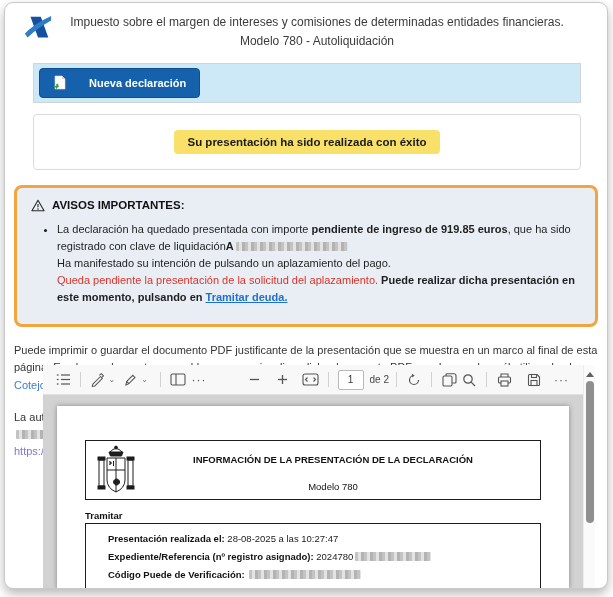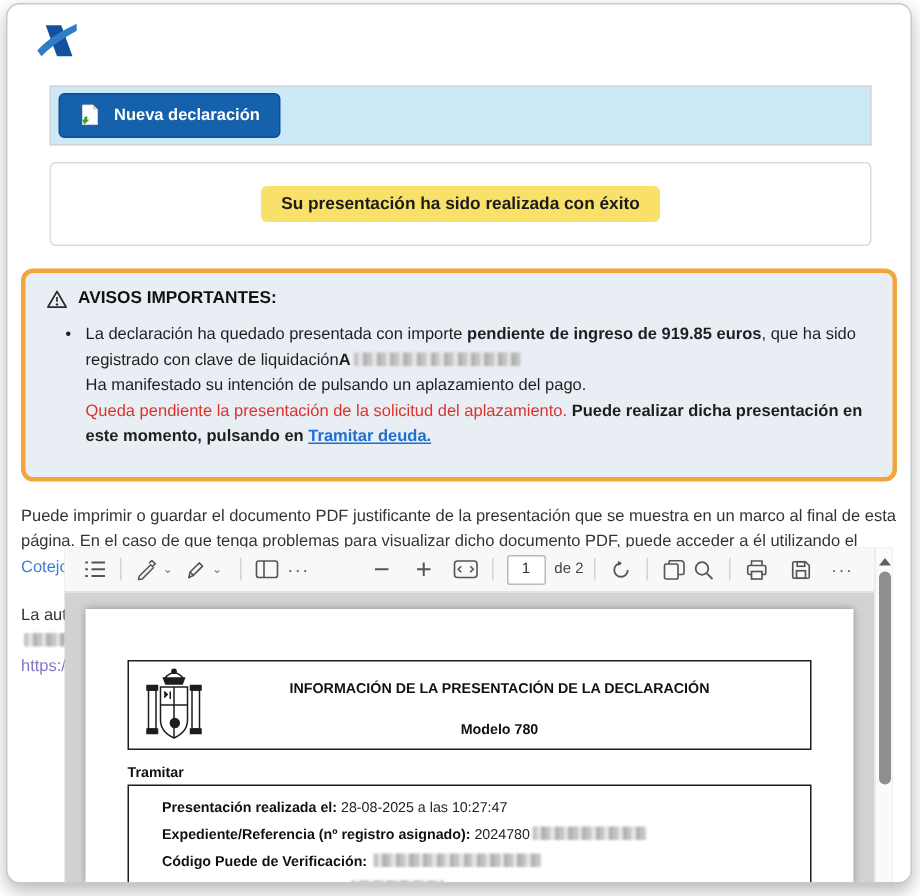--- a/index.html
+++ b/index.html
@@ -7,21 +7,21 @@
   .card { position:absolute; left:4px; top:2px; width:604px; height:587px; background:#fff;
           border:1px solid #c9c9c9; border-radius:9px; box-shadow:0 5px 11px rgba(0,0,0,.28); overflow:hidden; }
 
   
   .header { display:flex; align-items:flex-start; padding:10px 26px 4px 18px; }
   .logo { width:30px; height:30px; flex:0 0 auto; margin-top:1px; }
   .page-title { flex:1; text-align:center; font-size:12px; color:#3b3b3b; line-height:1.55; padding:0 6px; }
 
   
   .action-bar { margin:9px 26px 0 28px; background:#cde9f8; border:1px solid #cfd6da; padding:4px 5px; }
-  .btn-new { display:inline-flex; align-items:center; gap:9px; background:#1661ab; border:1px solid #0e4f92;
+  .btn-new { display:inline-flex; align-items:center; gap:22px; background:#1661ab; border:1px solid #0e4f92;
              color:#fff; font-size:11px; font-weight:bold; padding:6px 13px 7px; border-radius:4px; cursor:pointer; }
 
   
   .success-panel { margin:11px 26px 0 28px; border:1px solid #dadada; border-radius:4px; padding:15px; text-align:center; }
   .success-badge { display:inline-block; background:#f9e169; border-radius:4px; padding:6px 13px;
                    font-weight:bold; font-size:11.5px; color:#1b1b1b; }
 
   
   .notice { margin:15px 9px 0; background:#e9eef5; border:3px solid #f2a43d; border-radius:8px; padding:11px 16px 18px 14px; }
   .notice-title { display:flex; align-items:flex-start; gap:7px; font-weight:bold; font-size:11.5px; color:#111; }
@@ -53,21 +53,21 @@
   .page-count { font-size:10px; color:#454545; white-space:nowrap; }
   .tb-center { margin-left:34px; display:flex; align-items:center; }
   .tb-right { margin-left:auto; display:flex; align-items:center; }
 
   .pdf-doc { position:absolute; left:0; top:31px; right:12px; bottom:0; overflow:hidden; display:flex; justify-content:center; }
   .pdf-page { background:#fff; width:512px; margin-top:10px; box-shadow:0 0 5px rgba(0,0,0,.35); padding:34px 28px 0; }
 
   .doc-header { border:1.5px solid #1d1d1d; display:flex; align-items:center; padding:3px 10px; height:60px; }
   .doc-header-titles { flex:1; text-align:center; align-self:stretch; position:relative; }
   .doc-title { font-size:9.5px; font-weight:bold; color:#111; margin-top:10px; }
-  .doc-model { font-size:9.5px; font-weight:bold; color:#111; margin-top:16px; }
+  .doc-model { font-size:9.5px; font-weight:normal; color:#111; margin-top:16px; }
   .registro-label { font-weight:bold; font-size:9.5px; color:#111; margin:10px 0 2px; }
   .registro-box { border:1.2px solid #1d1d1d; padding:9px 8px 9px 22px; font-size:9.5px; color:#222; }
   .reg-row { margin:0 0 7px; }
   .reg-row b { color:#111; }
 
   
   .pdf-scrollbar { position:absolute; right:0; top:0; bottom:0; width:12px; background:#fafafa; border-left:1px solid #ececec; }
   .scroll-up { position:absolute; top:7px; left:2px; width:0; height:0; cursor:pointer;
                border-left:4px solid transparent; border-right:4px solid transparent; border-bottom:5px solid #606060; }
   .scroll-thumb { position:absolute; top:16px; left:2px; width:8px; height:142px; background:#8f8f8f; border-radius:4px; cursor:grab; }
@@ -75,20 +75,24 @@
 </head>
 <body>
 
 <div class="card">
 
   <div class="header">
     <svg class="logo" viewBox="0 0 32 32">
       <polygon points="8,3 19,3 27,25 16,25" fill="#15509e"></polygon>
       <path d="M2 21 C 10 12, 20 7, 30 2 L30 7 C 21 12, 12 18, 5 25 Z" fill="#2f7dc6"></path>
     </svg>
+    <div class="page-title">
+      <div>Impuesto sobre el margen de intereses y comisiones de determinadas entidades financieras.</div>
+      <div>Modelo 780 - Autoliquidación</div>
+    </div>
   </div>
 
   <div class="action-bar">
     <button class="btn-new">
       <svg width="14" height="15" viewBox="0 0 14 15">
         <path d="M2 1 h7 l3 3 v10 h-10 z" fill="#fff" stroke="#d9d9d9" stroke-width=".6"></path>
         <path d="M9 1 l3 3 h-3 z" fill="#cfcfcf"></path>
         <path d="M1 10 h5 v4 h-5 z" fill="none"></path>
         <path d="M3.2 14 L6.5 10.8 L5 10.6 L5.4 8.6 L3.4 8.9 L3.2 10.7 L1.8 10.9 Z" fill="#35a42c"></path>
       </svg>

